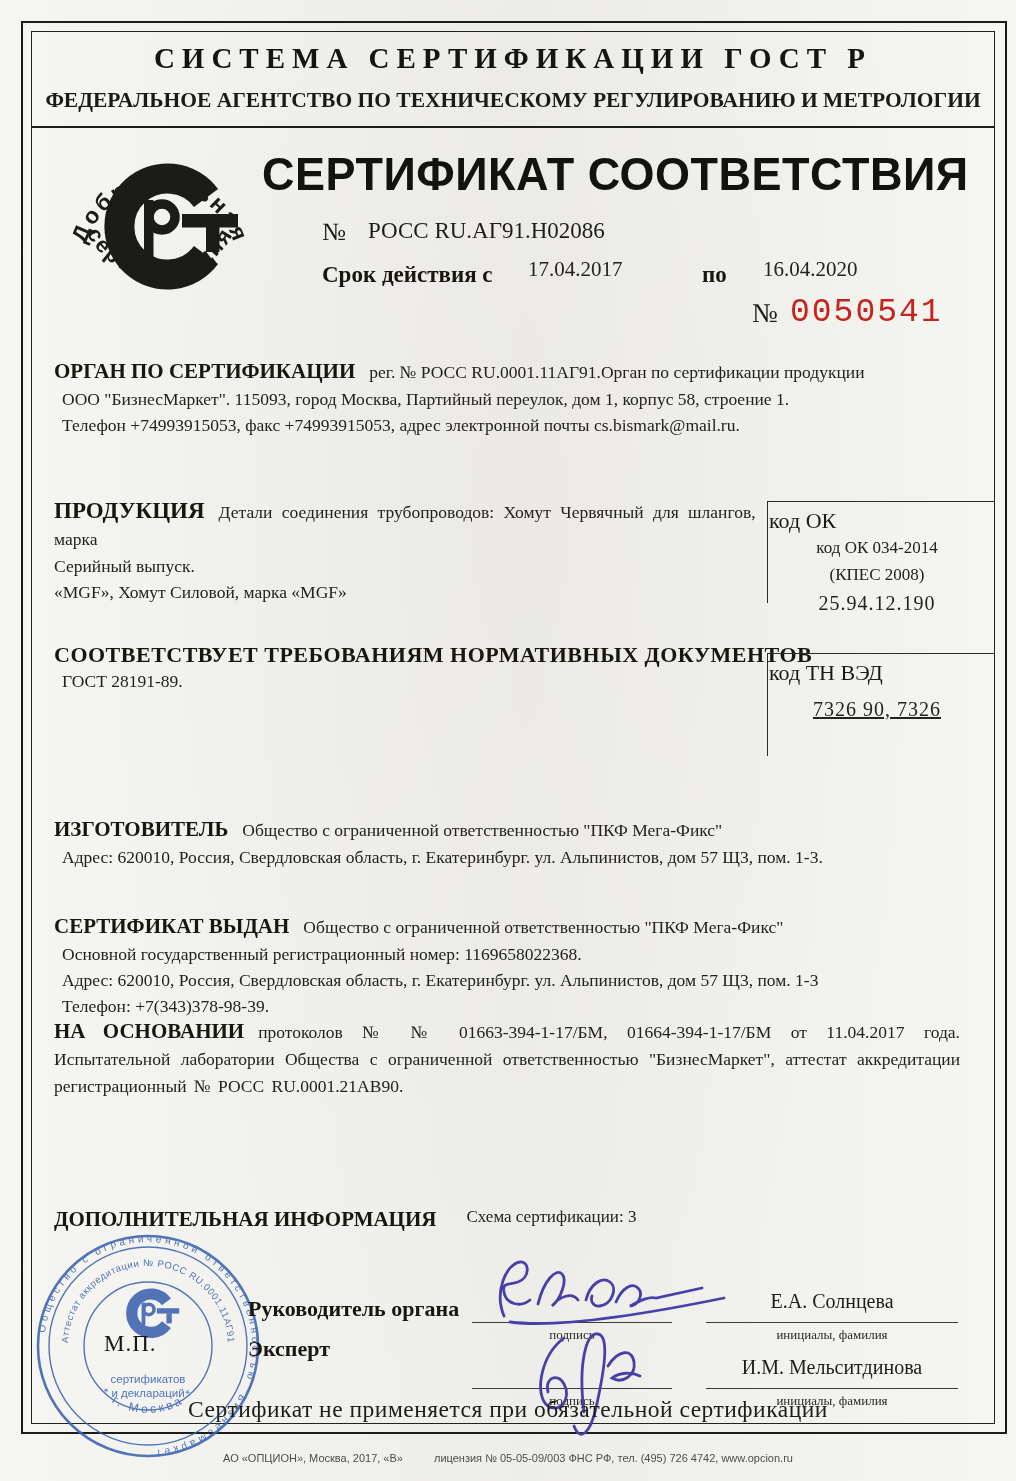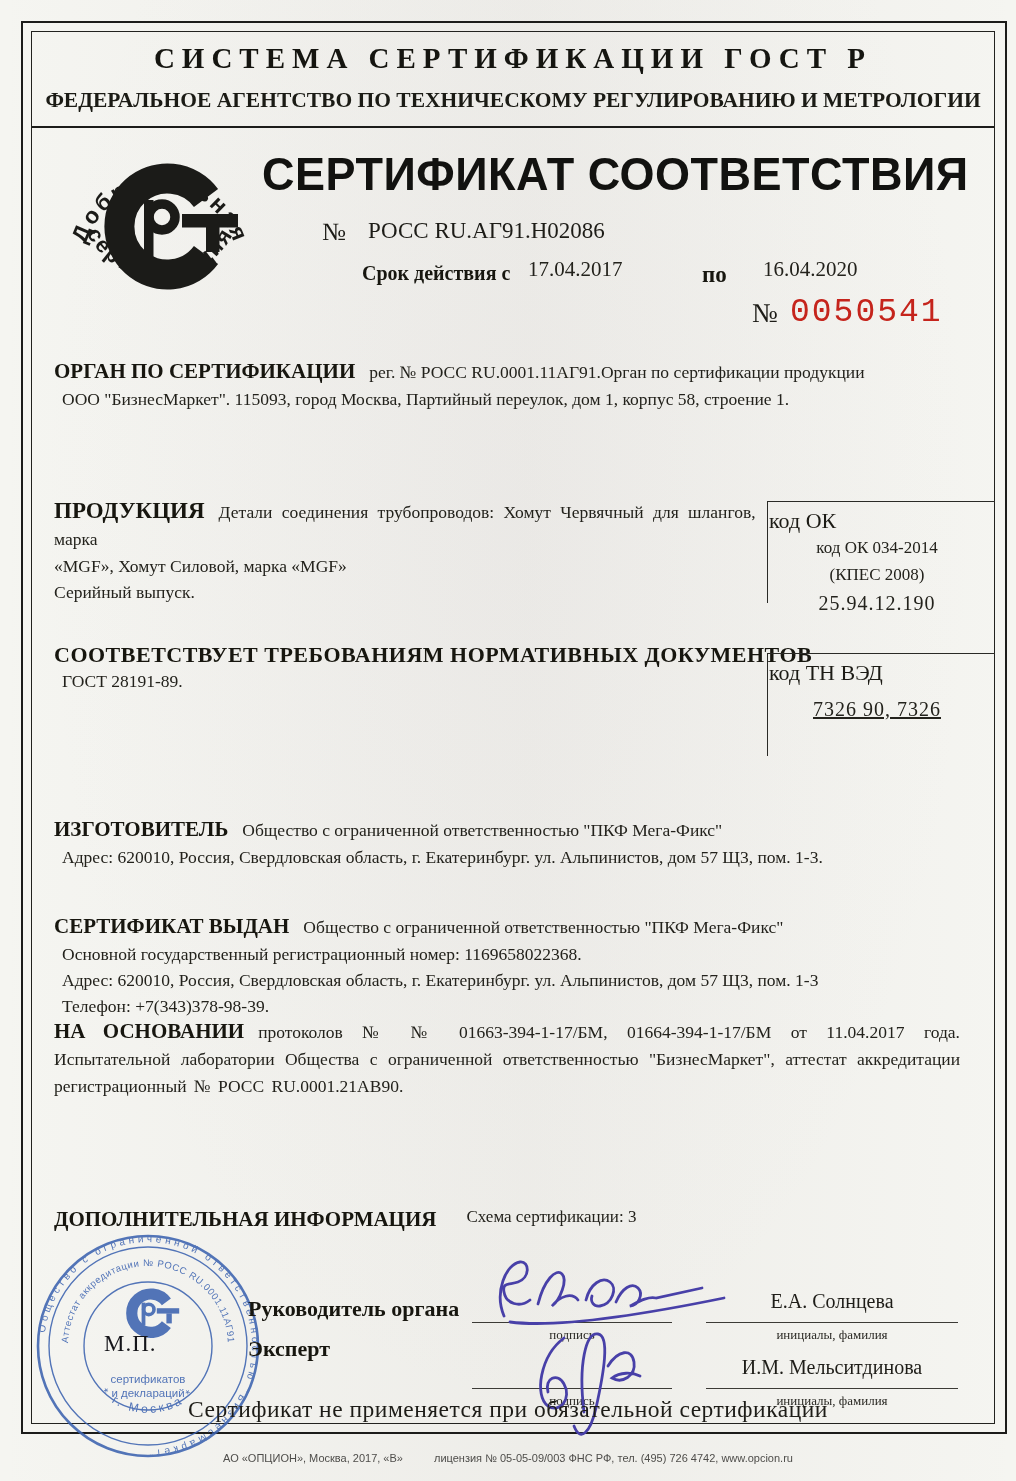--- a/index.html
+++ b/index.html
@@ -67,37 +67,38 @@
       <rect x="122" y="74" width="56" height="13.5" fill="#1b1b18"></rect>
       <rect x="146" y="87" width="13.5" height="25" fill="#1b1b18"></rect>
     </g>
   </svg>
 
   <div class="doc-title">СЕРТИФИКАТ СООТВЕТСТВИЯ</div>
 
   <div class="abs" style="left:322px;top:218px;font-size:25px;color:#1d1c17;">№</div>
   <div class="abs" style="left:368px;top:218px;font-size:23px;color:#1d1c17;">РОСС RU.АГ91.Н02086</div>
 
-  <div class="abs" style="left:322px;top:262px;font-size:20px;font-weight:bold;color:#17160f;margin-left:40px;">Срок действия  с</div>
+  <div class="abs" style="left:322px;top:262px;font-size:23px;font-weight:bold;color:#17160f;">Срок действия  с</div>
   <div class="abs" style="left:528px;top:257px;font-size:21px;">17.04.2017</div>
   <div class="abs" style="left:702px;top:262px;font-size:23px;font-weight:bold;color:#17160f;">по</div>
   <div class="abs" style="left:763px;top:257px;font-size:21px;">16.04.2020</div>
 
   <div class="abs" style="left:752px;top:298px;font-size:27px;color:#1d1c17;">№</div>
   <div class="abs redno" style="left:790px;top:294px;">0050541</div>
 
   <div class="sec" style="top:338px;">
     <span class="h">ОРГАН ПО СЕРТИФИКАЦИИ</span><span class="t">рег. № РОСС RU.0001.11АГ91.Орган по сертификации продукции</span>
     <div class="t ind">ООО "БизнесМаркет". 115093, город Москва, Партийный переулок, дом 1, корпус 58, строение 1.</div>
+    <div class="t ind">Телефон +74993915053, факс +74993915053, адрес электронной почты cs.bismark@mail.ru.</div>
   </div>
 
   <div class="sec" style="top:478px;width:716px;">
     <span class="h big">ПРОДУКЦИЯ</span><span class="t" style="word-spacing:5px;">Детали соединения трубопроводов: Хомут Червячный для шлангов, марка</span>
+    <div class="t">Серийный выпуск.</div>
     <div class="t">«MGF», Хомут Силовой, марка «MGF»</div>
-    <div class="t">Серийный выпуск.</div>
   </div>
 
   <div class="codebox" style="top:501px;height:102px;">
     <div class="lbl">код ОК</div>
     <div class="cval">код ОК 034-2014</div>
     <div class="cval">(КПЕС 2008)</div>
     <div class="cbig">25.94.12.190</div>
   </div>
 
   <div class="sec" style="top:622px;width:700px;">

